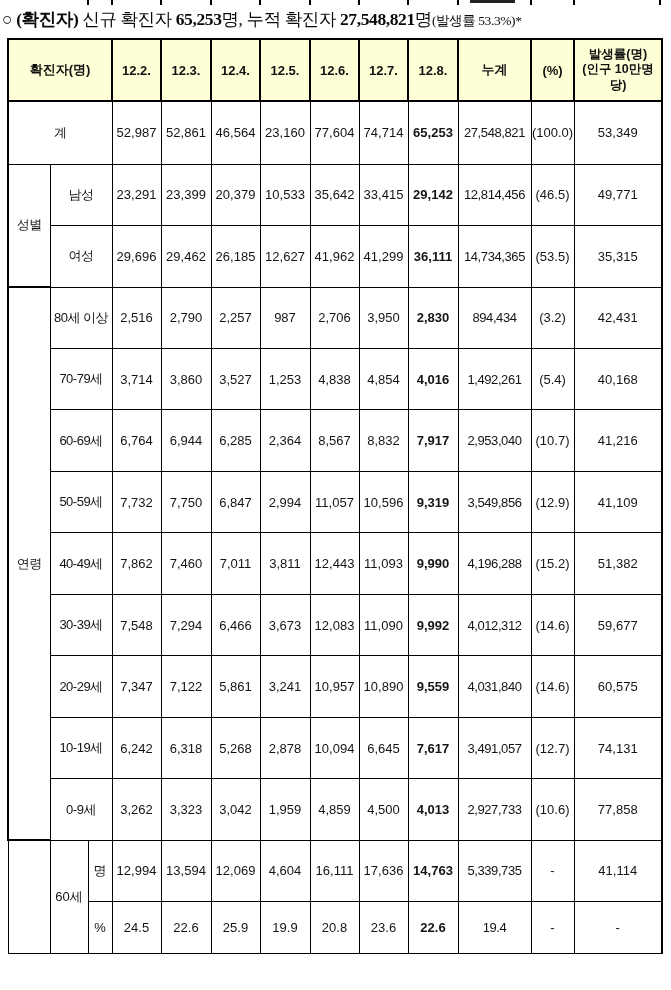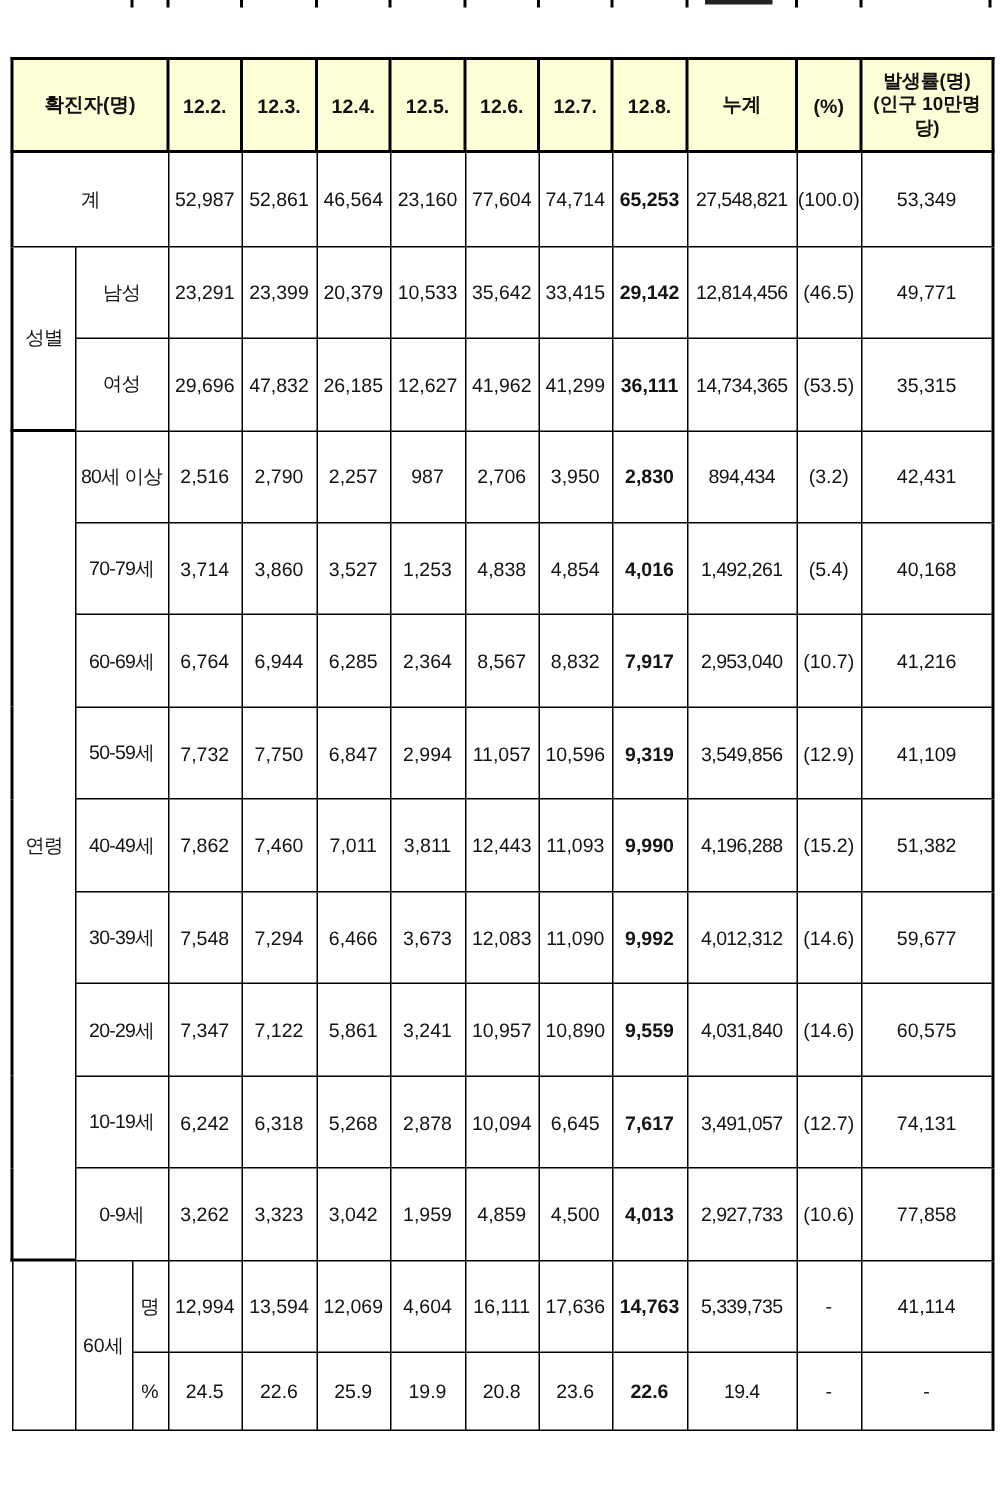--- a/index.html
+++ b/index.html
@@ -70,20 +70,24 @@
   <div class="tick" style="left:259px"></div>
   <div class="tick" style="left:309px"></div>
   <div class="tick" style="left:358px"></div>
   <div class="tick" style="left:407px"></div>
   <div class="tick" style="left:457px"></div>
   <div class="tick" style="left:530px"></div>
   <div class="tick" style="left:573px"></div>
   <div class="tick" style="left:659px"></div>
   <div class="remnant-bar"></div>
 
+  <div class="title">
+    <span>○</span>
+    <span class="b">(확진자)</span><span> 신규 확진자 </span><span class="b">65,253</span><span>명, 누적 확진자 </span><span class="b">27,548,821</span><span>명</span><span class="small">(발생률 53.3%)</span><span class="small">*</span>
+  </div>
 
   <table id="tbl">
     <colgroup>
       <col style="width:42px">
         <col style="width:38px">
         <col style="width:24px">
       <col style="width:49px">
         <col style="width:50px">
         <col style="width:49px">
       <col style="width:50px">
@@ -135,21 +139,21 @@
           <td class="num">35,642</td>
           <td class="num">33,415</td>
           <td class="num emph">29,142</td>
           <td class="num c-cum">12,814,456</td>
           <td class="num">(46.5)</td>
           <td class="num or">49,771</td>
         </tr>
         <tr class="g-end">
           <td class="lbl" colspan="2">여성</td>
           <td class="num">29,696</td>
-          <td class="num">47,832</td>
+          <td class="num">29,462</td>
           <td class="num">26,185</td>
           <td class="num">12,627</td>
           <td class="num">41,962</td>
           <td class="num">41,299</td>
           <td class="num emph">36,111</td>
           <td class="num c-cum">14,734,365</td>
           <td class="num">(53.5)</td>
           <td class="num or">35,315</td>
         </tr>
         <tr>

